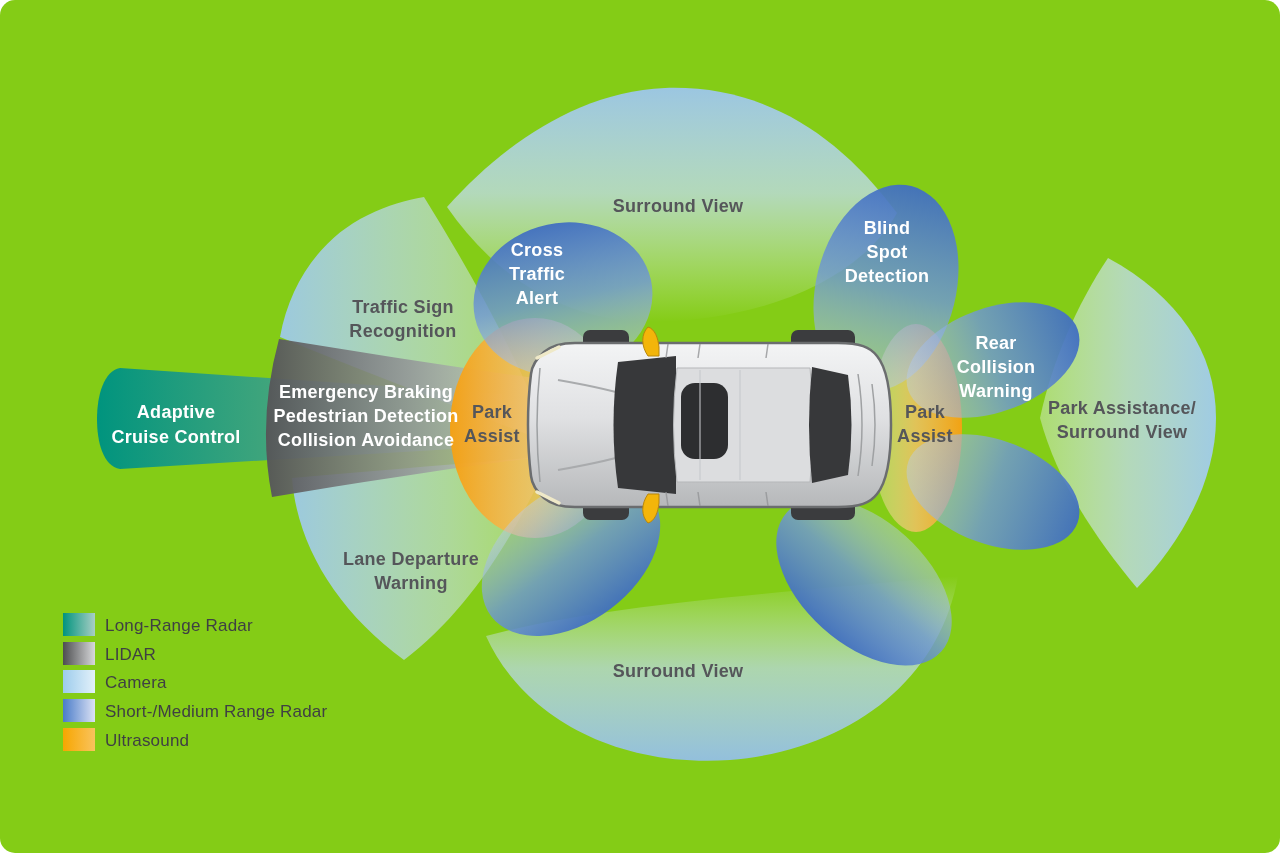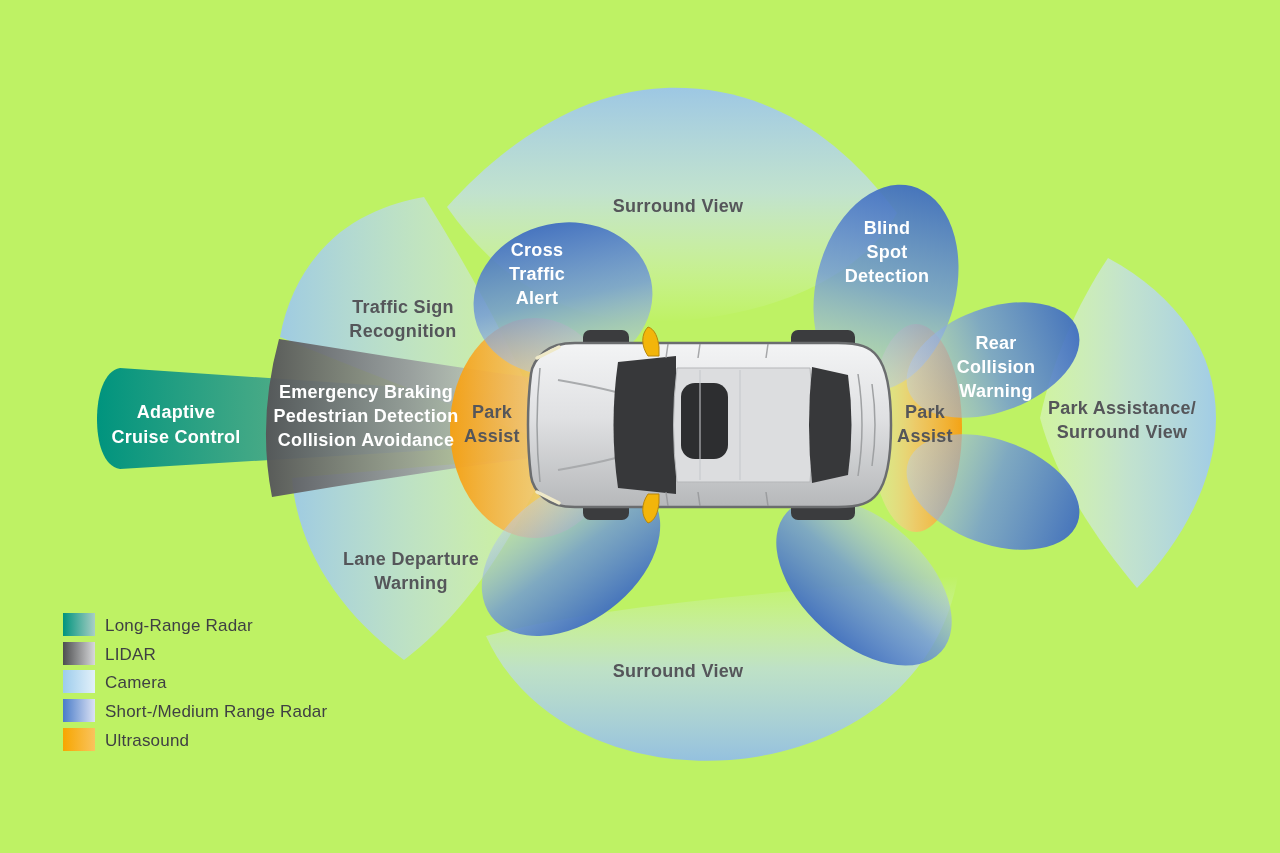--- a/index.html
+++ b/index.html
@@ -1,16 +1,16 @@
 <!DOCTYPE html>
 <html><head>
 <meta charset="utf-8">
 <style>
   html,body{margin:0;padding:0;background:#ffffff;}
-  .stage{width:1280px;height:853px;position:relative;background:#bef264;overflow:hidden;}
+  .stage{width:1280px;height:853px;position:relative;background:#84cc16;overflow:hidden;border-radius:15px;}
   .lbl{font-family:"Liberation Sans",sans-serif;font-weight:bold;font-size:18px;letter-spacing:.3px;}
   .lbl-dark{fill:#55565a;}
   .lbl-light{fill:#ffffff;}
   .legend-label{font-family:"Liberation Sans",sans-serif;font-weight:normal;font-size:17px;fill:#3f4043;letter-spacing:.2px;}
 </style>
 </head>
 <body>
 
 <div class="stage">
 <svg width="1280" height="853" viewBox="0 0 1280 853" xmlns="http://www.w3.org/2000/svg">

